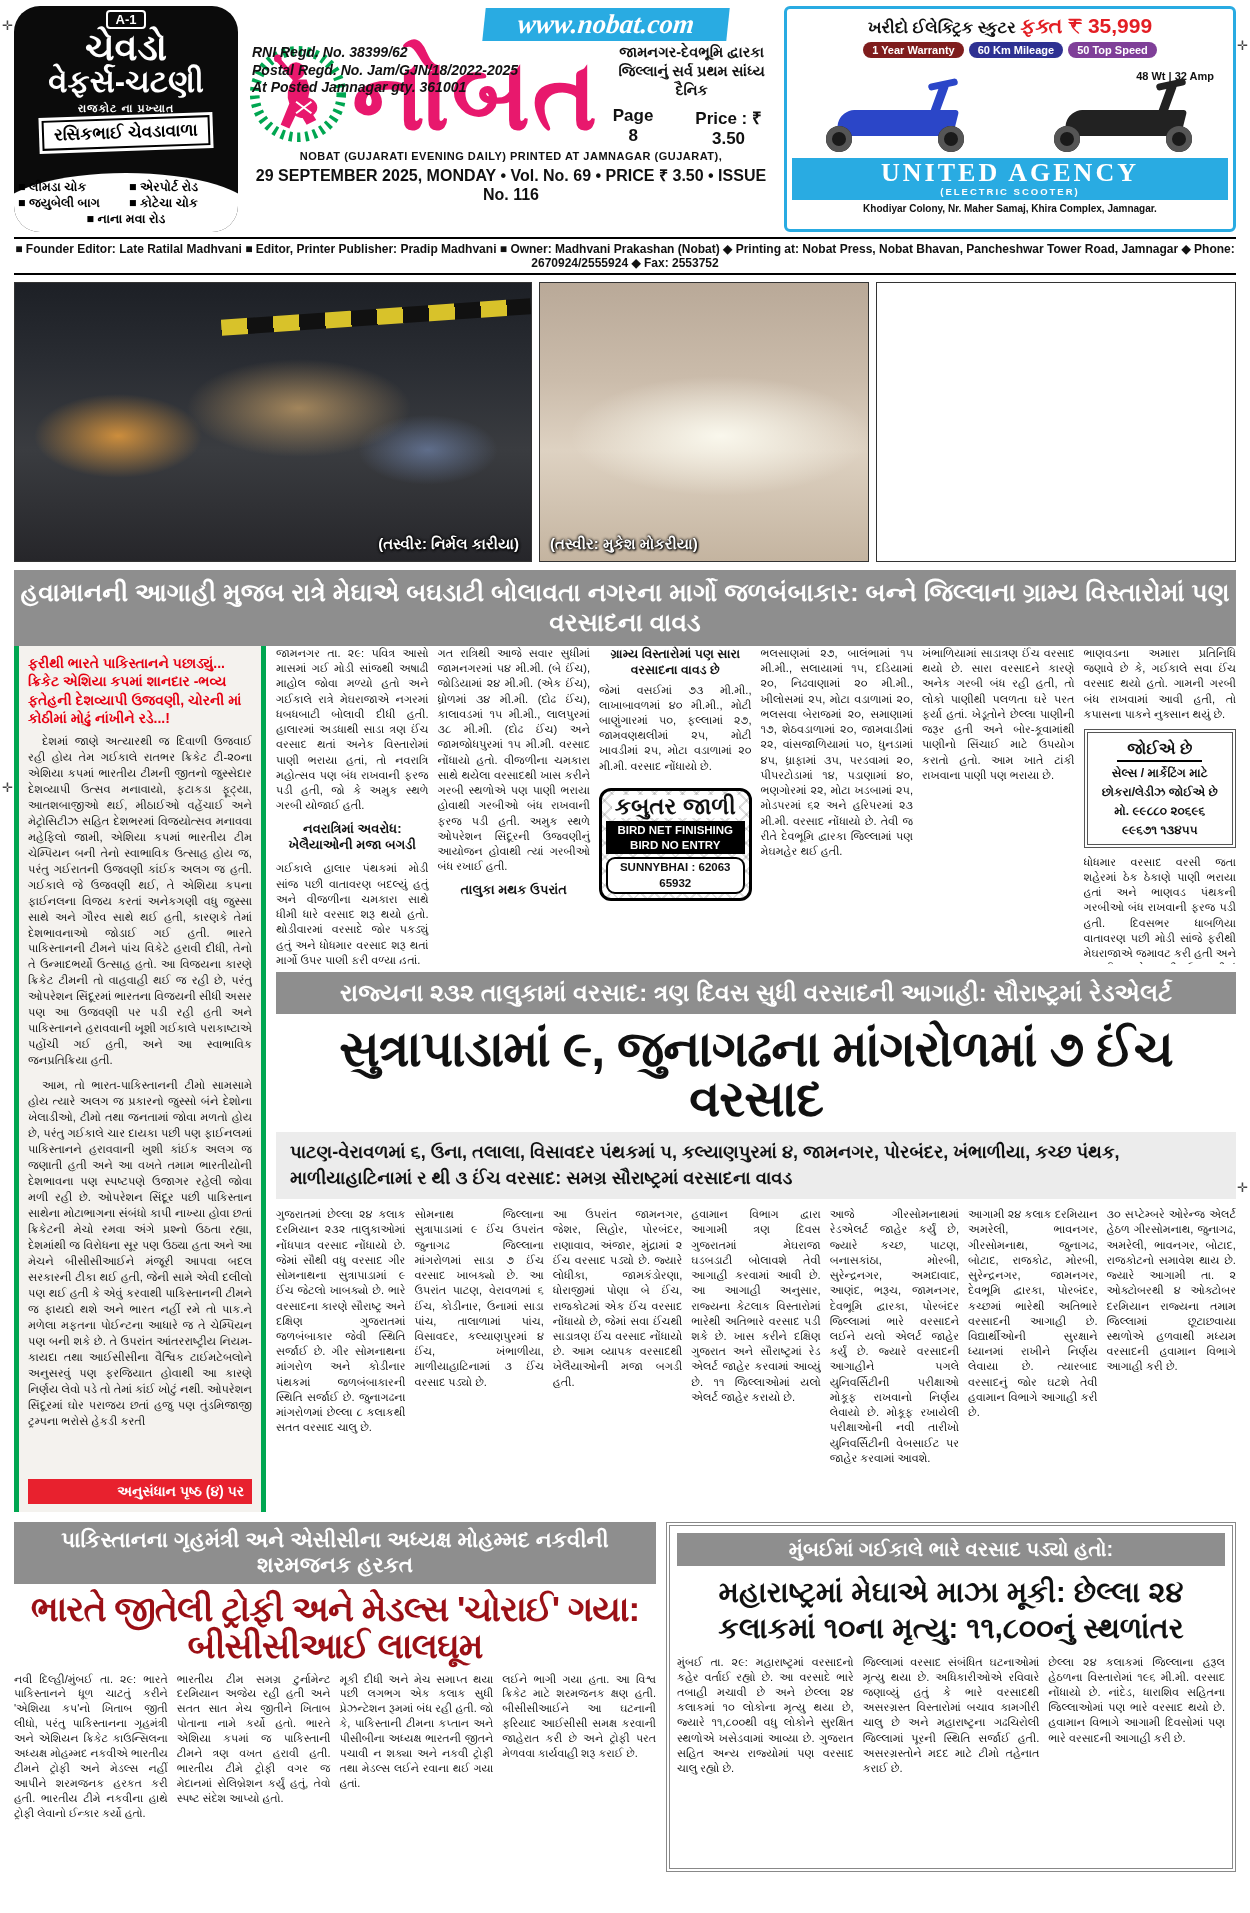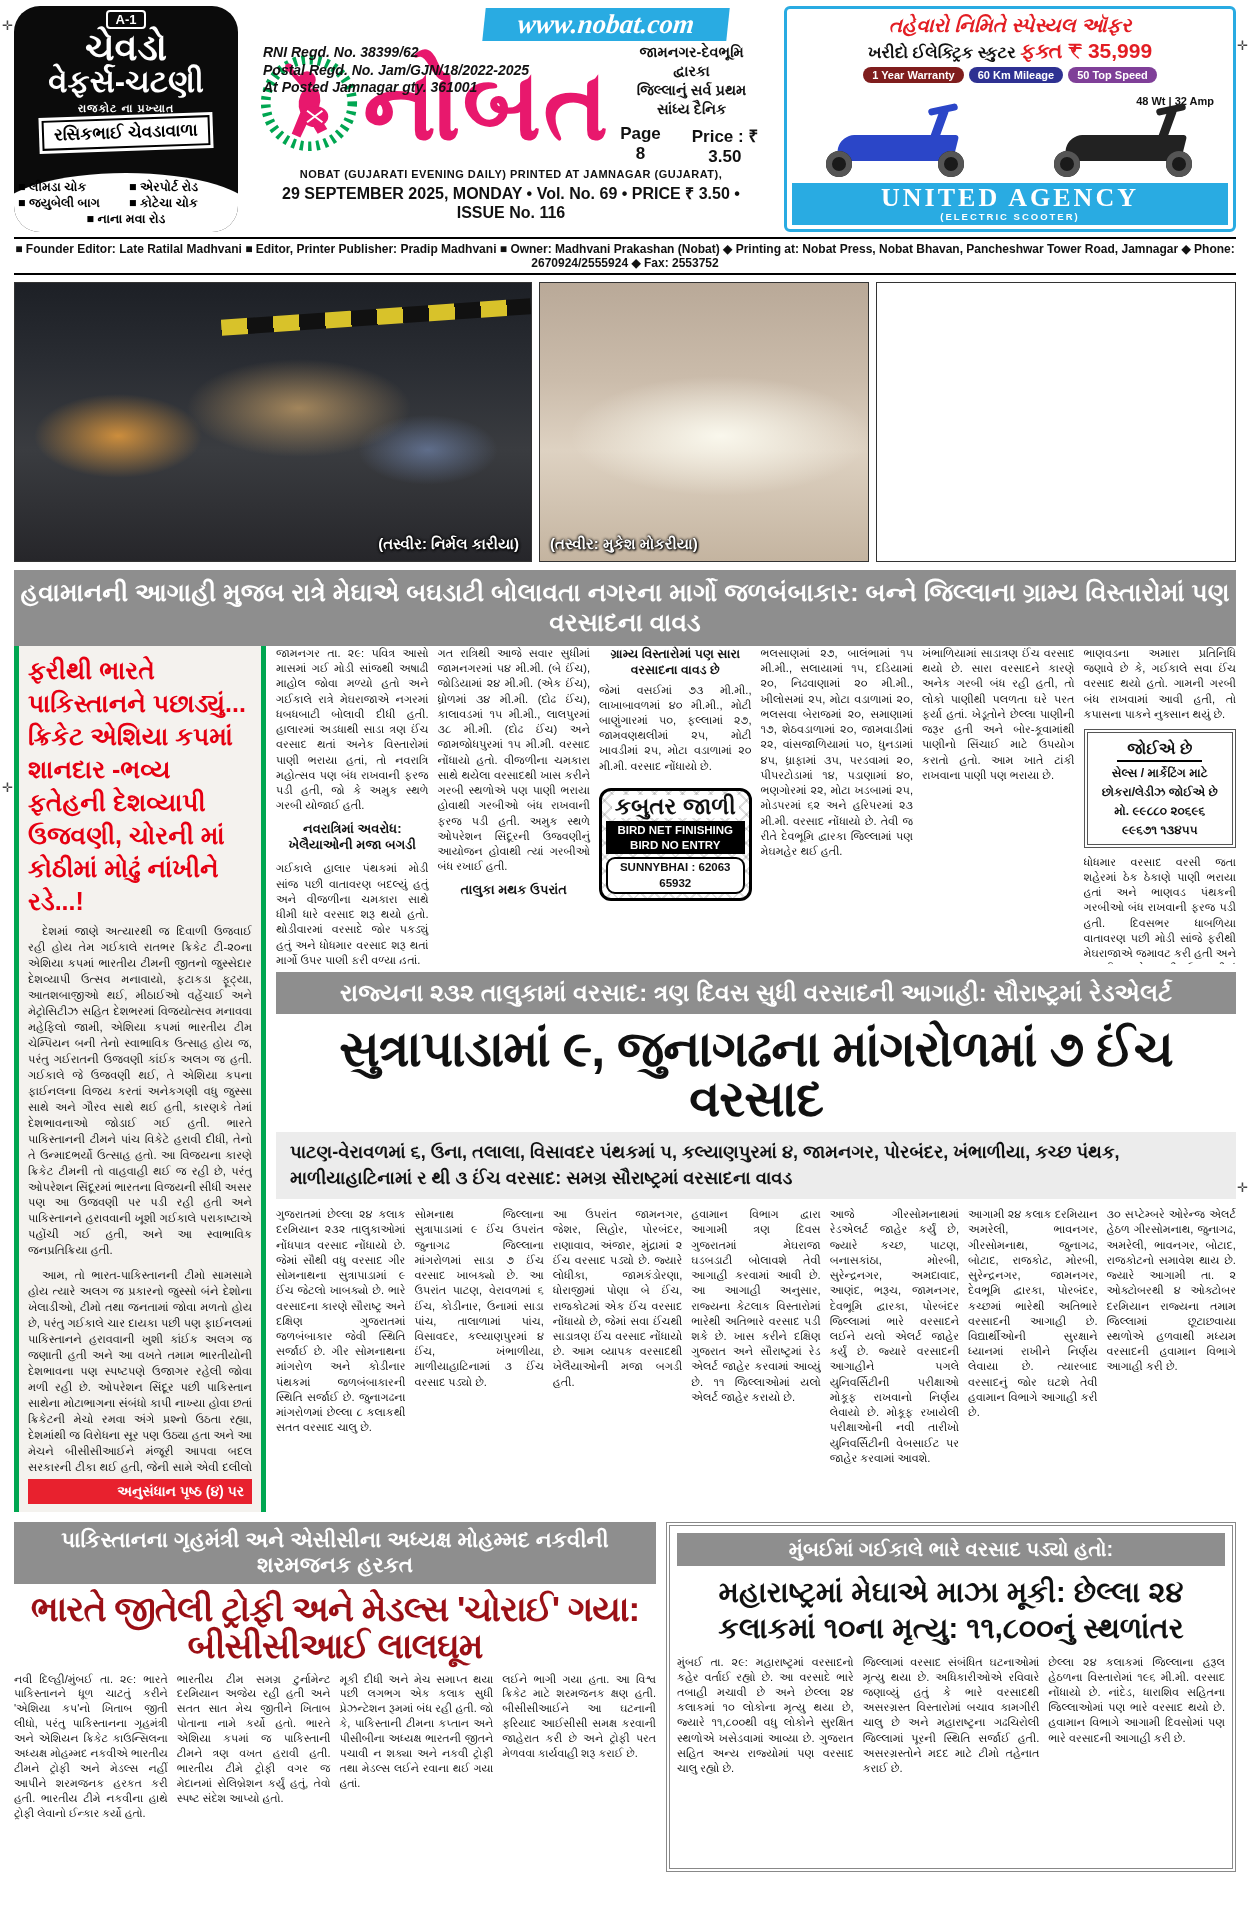--- a/index.html
+++ b/index.html
@@ -2,21 +2,21 @@
 <html><head>
 <meta charset="utf-8">
 <style>
   html,body{margin:0;padding:0;background:#ffffff;}
   body{width:1250px;height:1913px;position:relative;overflow:hidden;
        font-family:"Liberation Sans",sans-serif;color:#111;}
   .page{position:absolute;inset:0;padding:6px 14px;box-sizing:border-box;}
   .crosshair{position:absolute;color:#444;font-size:13px;}
 
   
-  .header{display:flex;gap:21px;height:226px;}
+  .header{display:flex;gap:10px;height:226px;}
   .ad-left{width:224px;background:#0b0b0b;color:#fff;border-radius:26px;
            text-align:center;position:relative;overflow:hidden;flex-shrink:0;}
   .a1-tag{display:inline-block;background:#0b0b0b;color:#fff;border:2px solid #fff;
           font-weight:bold;font-size:13px;padding:0 8px;margin-top:4px;border-radius:4px;}
   .al-line1{font-size:37px;font-weight:800;line-height:1.0;margin-top:0px;}
   .al-line2{font-size:31px;font-weight:800;line-height:1.05;}
   .al-sub{font-size:11px;font-weight:bold;margin-top:3px;letter-spacing:1px;}
   .al-name{display:inline-block;background:#fff;color:#000;font-weight:800;font-size:17px;
            line-height:1.15;padding:3px 10px;border:2px solid #000;transform:rotate(-2deg);
            margin-top:3px;box-shadow:0 0 0 3px #fff;}
@@ -93,21 +93,21 @@
   
   .band{background:#8e8e8e;color:#fff;font-weight:800;text-align:center;}
   .band1{margin-top:8px;font-size:25px;padding:8px 0;}
   .h-main{font-size:47px;font-weight:800;text-align:center;letter-spacing:-1px;margin:10px 0 8px;line-height:1.05;}
 
   
   .mid{display:flex;gap:10px;height:866px;}
   .editorial{width:252px;flex-shrink:0;background:#f4f2ee;border-left:5px solid #00a651;
              border-right:5px solid #00a651;padding:8px 9px;box-sizing:border-box;
              display:flex;flex-direction:column;}
-  .ed-h{color:#e60012;font-size:25px;font-weight:800;line-height:1.32;}
+  .ed-h{color:#e60012;font-size:14px;font-weight:800;line-height:1.32;}
   .ed-body{flex:1;overflow:hidden;margin-top:6px;}
   .ed-body p{font-size:11.4px;line-height:1.4;text-align:justify;margin:0 0 9px;text-indent:14px;}
   .jump{background:#e8212e;color:#fff;font-weight:800;font-size:14px;text-align:right;
         padding:4px 8px;margin-top:6px;}
 
   .midright{flex:1;display:flex;flex-direction:column;min-width:0;}
   .cols{display:flex;gap:9px;overflow:hidden;}
   .ncol{flex:1;font-size:11.2px;line-height:1.36;text-align:justify;min-width:0;}
   .a1cols{height:340px;}
   .sub-inline{font-weight:800;text-align:center;font-size:13px;line-height:1.3;margin:7px 0;}
@@ -192,21 +192,20 @@
             <span>Page 8</span>
             <span>Price : ₹ 3.50</span>
           </div>
         </span>
       </div>
       <div class="printline">NOBAT (GUJARATI EVENING DAILY)  PRINTED AT JAMNAGAR (GUJARAT),</div>
       <div class="dateline">29 SEPTEMBER 2025, MONDAY   •   Vol. No. 69   •   PRICE ₹ 3.50   •   ISSUE No. 116</div>
     </div>
 
     <div class="ad-right">
-      <div class="offer">તહેવારો નિમિતે સ્પેસ્યલ ઑફર</div>
       <div class="buyrow">
         <span>ખરીદો ઈલેક્ટ્રિક સ્કુટર</span>
         <span class="price">ફક્ત ₹ 35,999</span>
       </div>
       <div class="badges">
         <span class="badge b0">1 Year Warranty</span>
         <span class="badge b1">60 Km Mileage</span>
         <span class="badge b2">50 Top Speed</span>
       </div>
       <div class="scooters">

